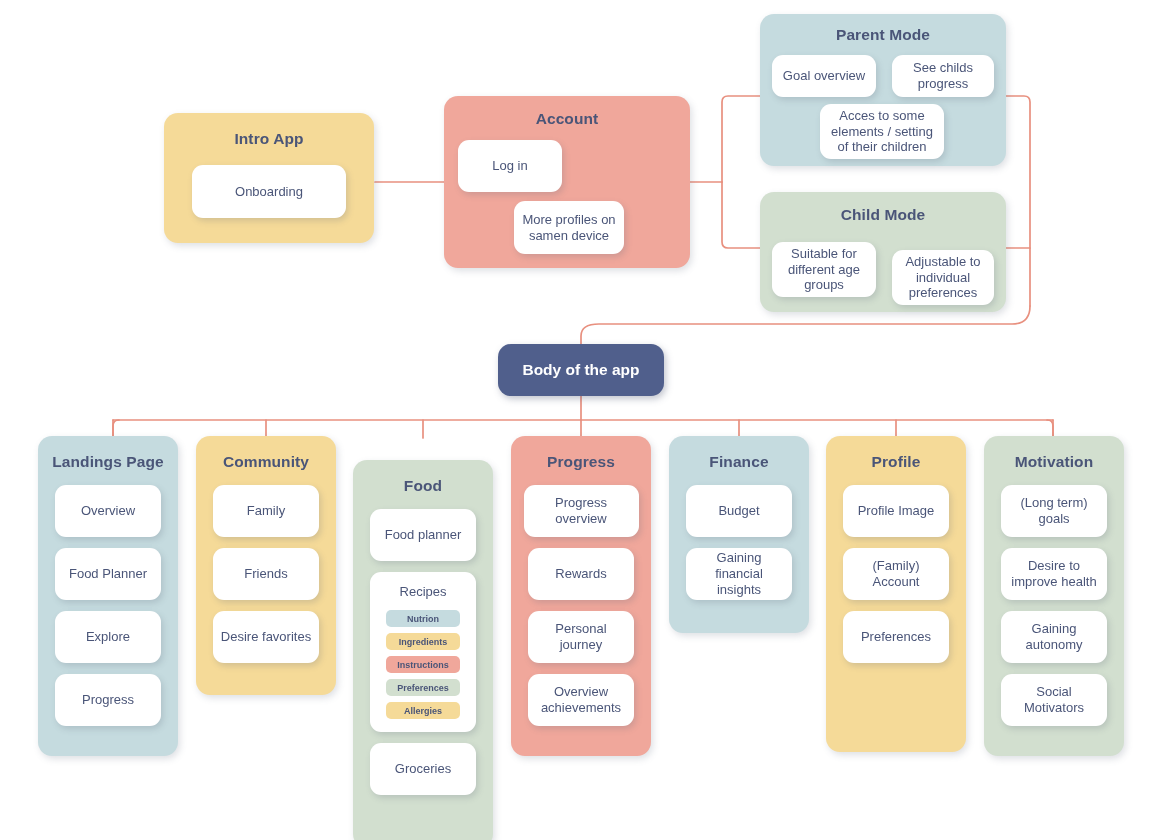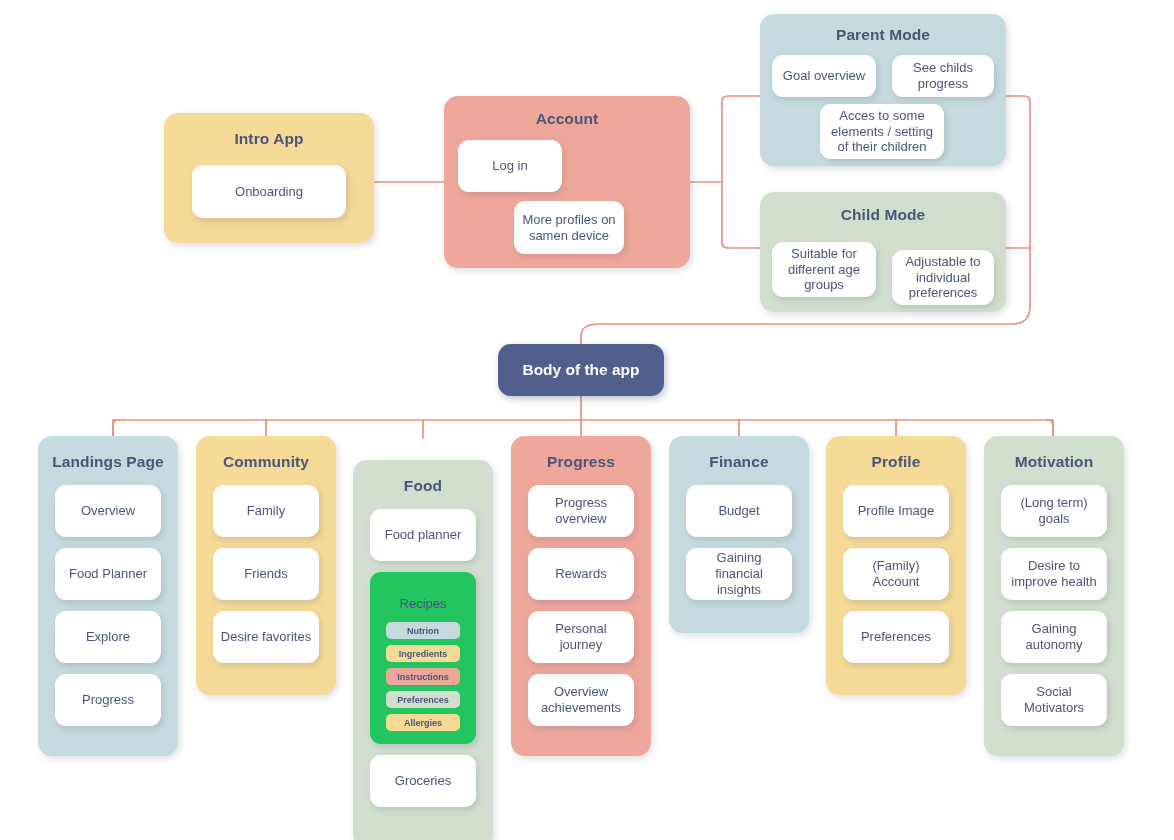--- a/index.html
+++ b/index.html
@@ -95,28 +95,28 @@
     text-align: center;
     font-size: 13px;
     line-height: 1.22;
     color: #4a5578;
     box-shadow: 2px 3px 6px rgba(90,100,120,0.22);
     padding: 4px 7px;
     margin-bottom: 11px;
   }
   
   .recipes-card {
-    background: #22c55e;
+    background: #ffffff;
     border-radius: 11px;
     box-shadow: 2px 3px 6px rgba(90,100,120,0.22);
     box-sizing: border-box;
     display: flex;
     flex-direction: column;
     align-items: center;
-    padding: 24px 0 13px 0;
+    padding: 12px 0 13px 0;
     margin-bottom: 11px;
   }
   .recipes-label {
     font-size: 13px;
     color: #4a5578;
     margin-bottom: 11px;
   }
   .chip {
     border-radius: 5px;
     font-size: 9px;
@@ -264,21 +264,21 @@
       </div>
     </div>
 
     <div class="col-card" style="width:106px; height:52px;">
       <span>Groceries</span>
     </div>
   </div>
 
   <div class="column" style="left:511px; top:436px; width:140px; height:320px; background:#F0A79B;">
     <div class="group-title">Progress</div>
-    <div class="col-card" style="width:106px; height:52px;">
+    <div class="col-card" style="width:115px; height:52px;">
       <span>Progress overview</span>
     </div>
     <div class="col-card" style="width:106px; height:52px;">
       <span>Rewards</span>
     </div>
     <div class="col-card" style="width:106px; height:52px;">
       <span>Personal journey</span>
     </div>
     <div class="col-card" style="width:106px; height:52px;">
       <span>Overview achievements</span>
@@ -288,21 +288,21 @@
   <div class="column" style="left:669px; top:436px; width:140px; height:197px; background:#C5DBDF;">
     <div class="group-title">Finance</div>
     <div class="col-card" style="width:106px; height:52px;">
       <span>Budget</span>
     </div>
     <div class="col-card" style="width:106px; height:52px;">
       <span>Gaining financial insights</span>
     </div>
   </div>
 
-  <div class="column" style="left:826px; top:436px; width:140px; height:259px; background:#F5DA98;">
+  <div class="column" style="left:826px; top:436px; width:140px; height:316px; background:#F5DA98;">
     <div class="group-title">Profile</div>
     <div class="col-card" style="width:106px; height:52px;">
       <span>Profile Image</span>
     </div>
     <div class="col-card" style="width:106px; height:52px;">
       <span>(Family) Account</span>
     </div>
     <div class="col-card" style="width:106px; height:52px;">
       <span>Preferences</span>
     </div>

